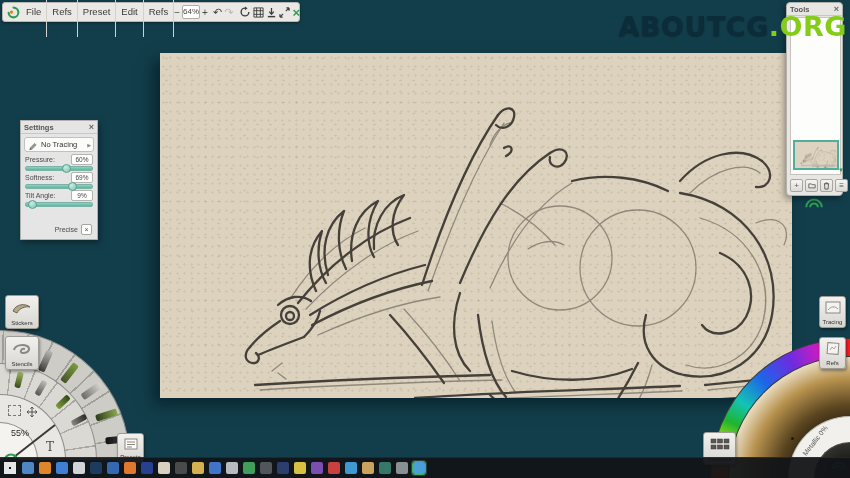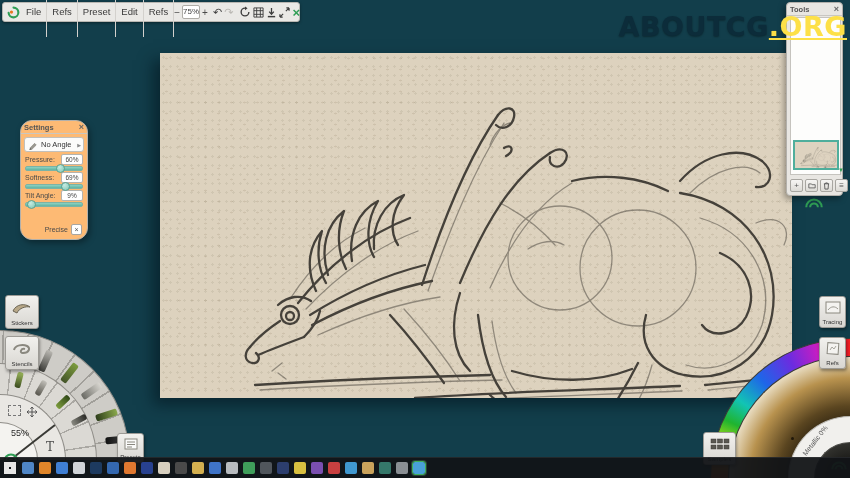--- a/index.html
+++ b/index.html
@@ -13,33 +13,33 @@
   .mitem{font-size:9.5px;color:#3a3a3a;padding:16px 5px;border-right:1px solid #d3d1cd;line-height:18px;cursor:default;}
   .mbtn{font-size:10px;color:#4a4a4a;width:12px;text-align:center;}
   #zoombox{width:32px;height:12px;background:#fff;border:1px solid #aeaca7;border-radius:2px;
            font-size:8px;color:#444;text-align:center;line-height:12px;margin:0 2px;}
   .micon{width:14px;height:14px;display:flex;align-items:center;justify-content:center;margin:0 1px;}
   .msep{width:1px;height:12px;background:#c9c7c3;margin:0 2px;}
   
   #watermark{right:3px;top:11px;font-size:27px;font-weight:800;letter-spacing:.5px;
              font-family:"DejaVu Sans",sans-serif;z-index:40;white-space:nowrap;}
   #wm-brand{color:#0c2c3a;text-shadow:0 1px 2px rgba(0,0,0,.35);}
-  #wm-suffix{color:#fde047;text-decoration:underline;}
+  #wm-suffix{color:#84cc16;}
   
   #canvas{left:160px;top:53px;width:632px;height:345px;background:#ddd2be;
           background-image:radial-gradient(rgba(110,92,60,.14) 1px,transparent 1.3px),
                            radial-gradient(rgba(90,80,55,.10) 1px,transparent 1.2px);
           background-size:13px 11px,7px 9px;
           box-shadow:-7px 7px 14px rgba(4,22,30,.6);z-index:1;}
   #sketch{width:100%;height:100%;display:block;}
   #sketch #dragon-main{stroke-width:2.3px;}
   #sketch #dragon-soft{stroke-width:1.3px;}
   
-  #settings{left:20px;top:120px;width:68px;height:120px;background:#fdba74;border:1px solid #b2b0ab;
-            border-radius:12px;z-index:30;box-shadow:2px 3px 6px rgba(0,0,0,.35);box-sizing:border-box;}
+  #settings{left:20px;top:120px;width:78px;height:120px;background:#e5e5e5;border:1px solid #b2b0ab;
+            border-radius:0;z-index:30;box-shadow:2px 3px 6px rgba(0,0,0,.35);box-sizing:border-box;}
   #settings .hdr{display:flex;justify-content:space-between;align-items:center;height:12px;
                  border-bottom:1px solid #c9c7c2;padding:0 3px;}
   .hdr-title{font-size:7.5px;font-weight:bold;color:#555;}
   .xbtn{font-size:9px;font-weight:bold;color:#666;line-height:9px;}
   #preset-row{margin:3px 3px 2px 3px;height:13px;background:#fbfbfa;border:1px solid #c2c0bb;
               border-radius:3px;display:flex;align-items:center;padding:0 2px;}
   #preset-row .plabel{font-size:7.5px;color:#333;margin-left:3px;flex:1;}
   .chev{font-size:5px;color:#888;}
   .srow{margin:1px 4px 0 4px;}
   .srow .top{display:flex;justify-content:space-between;align-items:center;height:10px;}
@@ -193,21 +193,21 @@
           <path d="M8 2 A6 6 0 1 1 2 8.5" stroke="#2f9e55" stroke-width="2.6" fill="none" stroke-linecap="round"></path>
           <circle cx="5.5" cy="7.5" r="2" fill="#e87820"></circle>
         </svg>
     </span>
     <span class="mitem">File</span>
     <span class="mitem">Refs</span>
     <span class="mitem">Preset</span>
     <span class="mitem">Edit</span>
     <span class="mitem">Refs</span>
     <span class="mbtn">−</span>
-    <span id="zoombox">75%</span>
+    <span id="zoombox">64%</span>
     <span class="mbtn">+</span>
     <span class="msep"></span>
     <span class="micon" style="color:#3d3d3d;font-size:11px;">↶</span>
     <span class="micon" style="color:#b9b7b2;font-size:11px;">↷</span>
     <span class="msep"></span>
     <span class="micon">
       <svg width="12" height="12" viewBox="0 0 14 14">
           <path d="M11.5 7 A4.5 4.5 0 1 1 7 2.5" stroke="#3d3d3d" stroke-width="1.6" fill="none"></path>
           <path d="M7 0.5 L10 2.7 L7 4.9 Z" fill="#3d3d3d"></path>
         </svg>
@@ -236,21 +236,21 @@
   <div id="settings" class="abs">
     <div class="hdr">
       <span class="hdr-title">Settings</span>
       <span class="xbtn">×</span>
     </div>
     <div id="preset-row">
       <svg width="11" height="10" viewBox="0 0 12 12">
           <path d="M3 9.5 L8.5 4 L10.5 6 L5 11.5 Z" fill="#9a9890" stroke="#7a786f" stroke-width=".6"></path>
           <path d="M3 9.5 L2.2 12 L5 11.5 Z" fill="#4a4a44"></path>
         </svg>
-      <span class="plabel">No Angle</span>
+      <span class="plabel">No Tracing</span>
       <span class="chev">▶</span>
     </div>
     <div class="srow">
       <div class="top">
         <span class="slabel">Pressure:</span>
         <span class="sval">60%</span>
       </div>
       <div class="track">
         <span class="thumb" style="left: 60%;"></span>
       </div>

